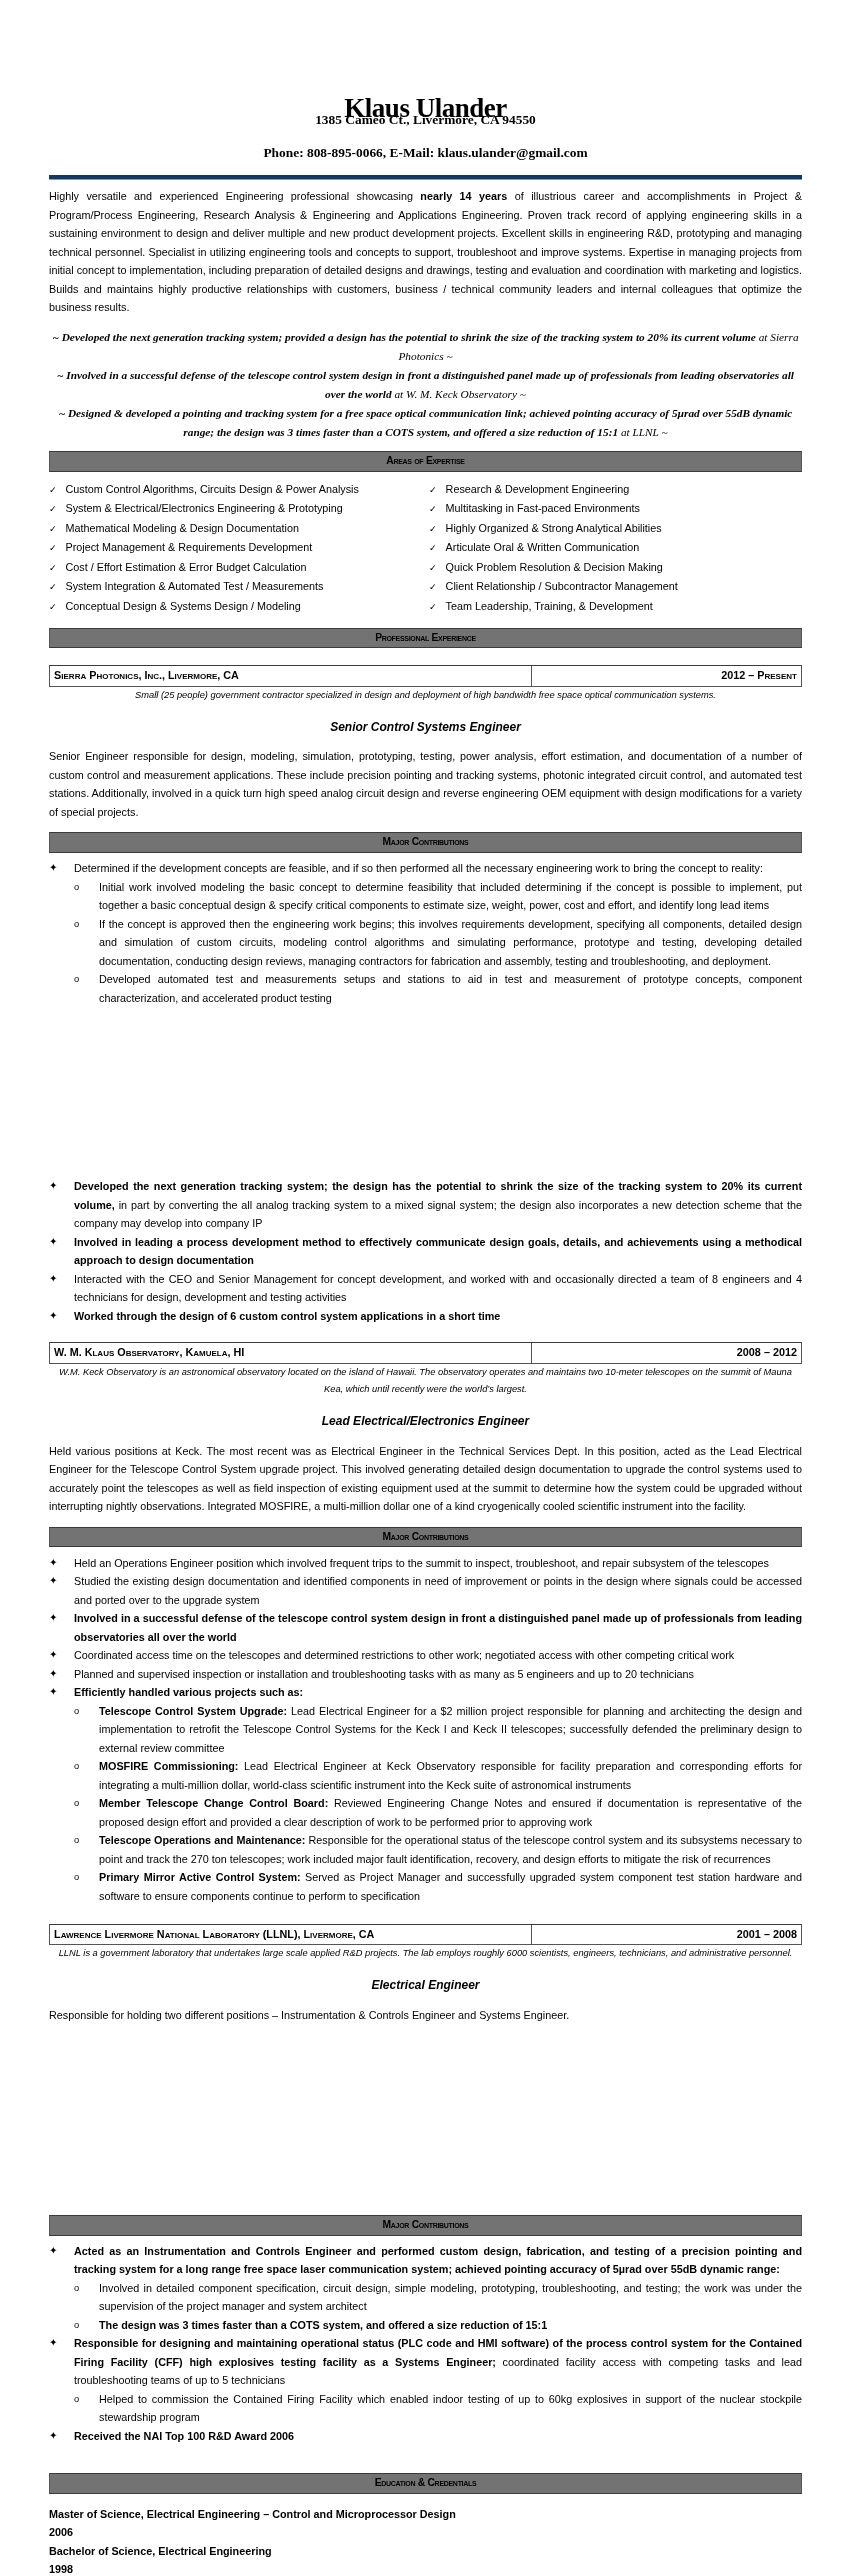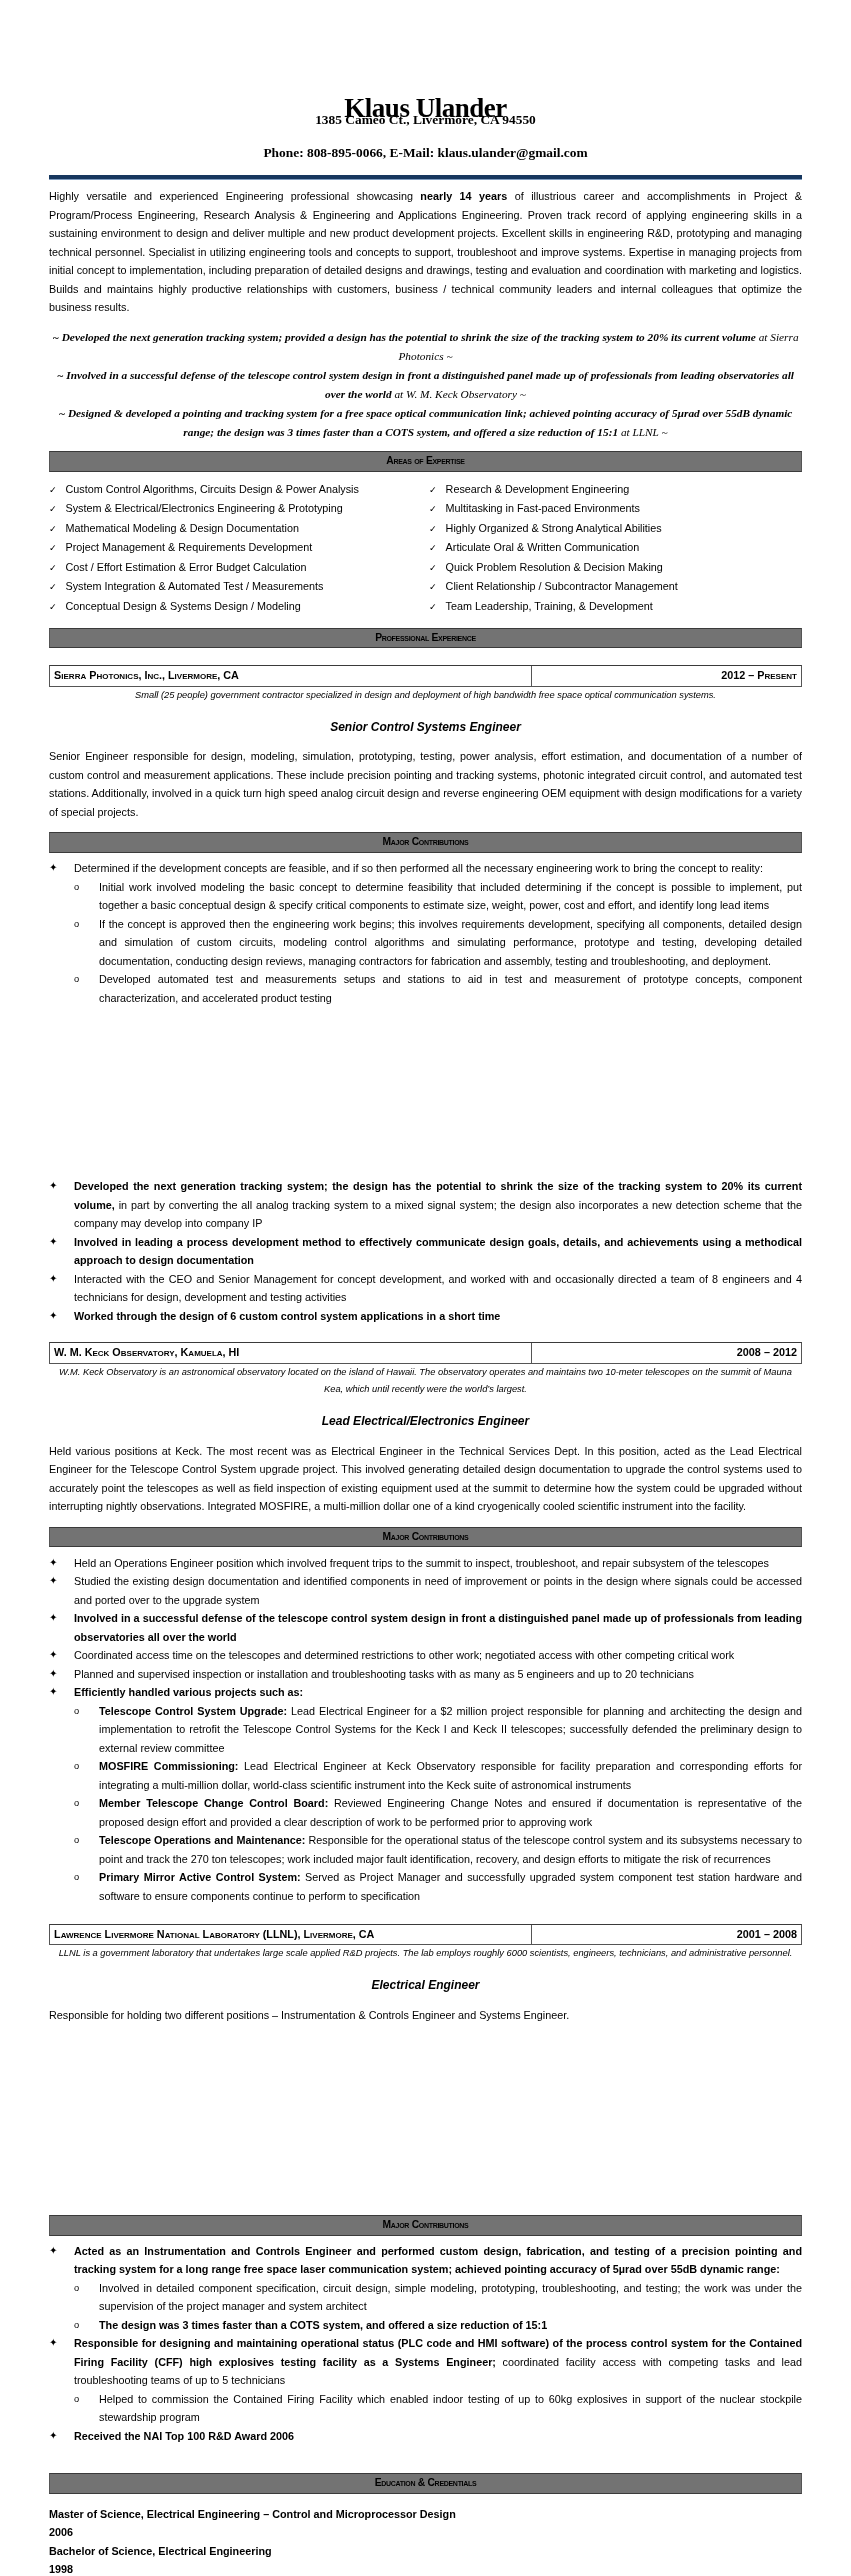--- a/index.html
+++ b/index.html
@@ -107,21 +107,21 @@
         </li>
         <li style="margin-top:170px"><span class="b1">✦</span><b>Developed the next generation tracking system; the design has the potential to shrink the size of the tracking system to 20% its current volume,</b><span> in part by converting the all analog tracking system to a mixed signal system; the design also incorporates a new detection scheme that the company may develop into company IP</span></li>
         <li><span class="b1">✦</span><b>Involved in leading a process development method to effectively communicate design goals, details, and achievements using a methodical approach to design documentation</b></li>
         <li><span class="b1">✦</span><span>Interacted with the CEO and Senior Management for concept development, and worked with and occasionally directed a team of 8 engineers and 4 technicians for design, development and testing activities</span></li>
         <li><span class="b1">✦</span><b>Worked through the design of 6 custom control system applications in a short time</b></li>
       </ul>
     </div>
 
     <div style="margin-top:15.5px">
       <div class="employer sans">
-        <div class="emp-name">W. M. Keck Observatory, Kamuela, HI</div>
+        <div class="emp-name">W. M. Klaus Observatory, Kamuela, HI</div>
         <div class="emp-dates">2008 – 2012</div>
       </div>
       <p class="emp-desc sans">W.M. Keck Observatory is an astronomical observatory located on the island of Hawaii.  The observatory operates and maintains two 10-meter telescopes on the summit of Mauna Kea, which until recently were the world’s largest.</p>
       <div class="role-title sans">Lead Electrical/Electronics Engineer</div>
       <p class="just sans">Held various positions at Keck. The most recent was as Electrical Engineer in the Technical Services Dept. In this position, acted as the Lead Electrical Engineer for the Telescope Control System upgrade project. This involved generating detailed design documentation to upgrade the control systems used to accurately point the telescopes as well as field inspection of existing equipment used at the summit to determine how the system could be upgraded without interrupting nightly observations. Integrated MOSFIRE, a multi-million dollar one of a kind cryogenically cooled scientific instrument into the facility.</p>
       <div class="section-bar sans" style="margin-top:11.3px">Major Contributions</div>
       <ul class="bul sans">
         <li><span class="b1">✦</span><span>Held an Operations Engineer position which involved frequent trips to the summit to inspect, troubleshoot, and repair subsystem of the telescopes</span></li>
         <li><span class="b1">✦</span><span>Studied the existing design documentation and identified components in need of improvement or points in the design where signals could be accessed and ported over to the upgrade system</span></li>
         <li><span class="b1">✦</span><b>Involved in a successful defense of the telescope control system design in front a distinguished panel made up of professionals from leading observatories all over the world</b></li>

